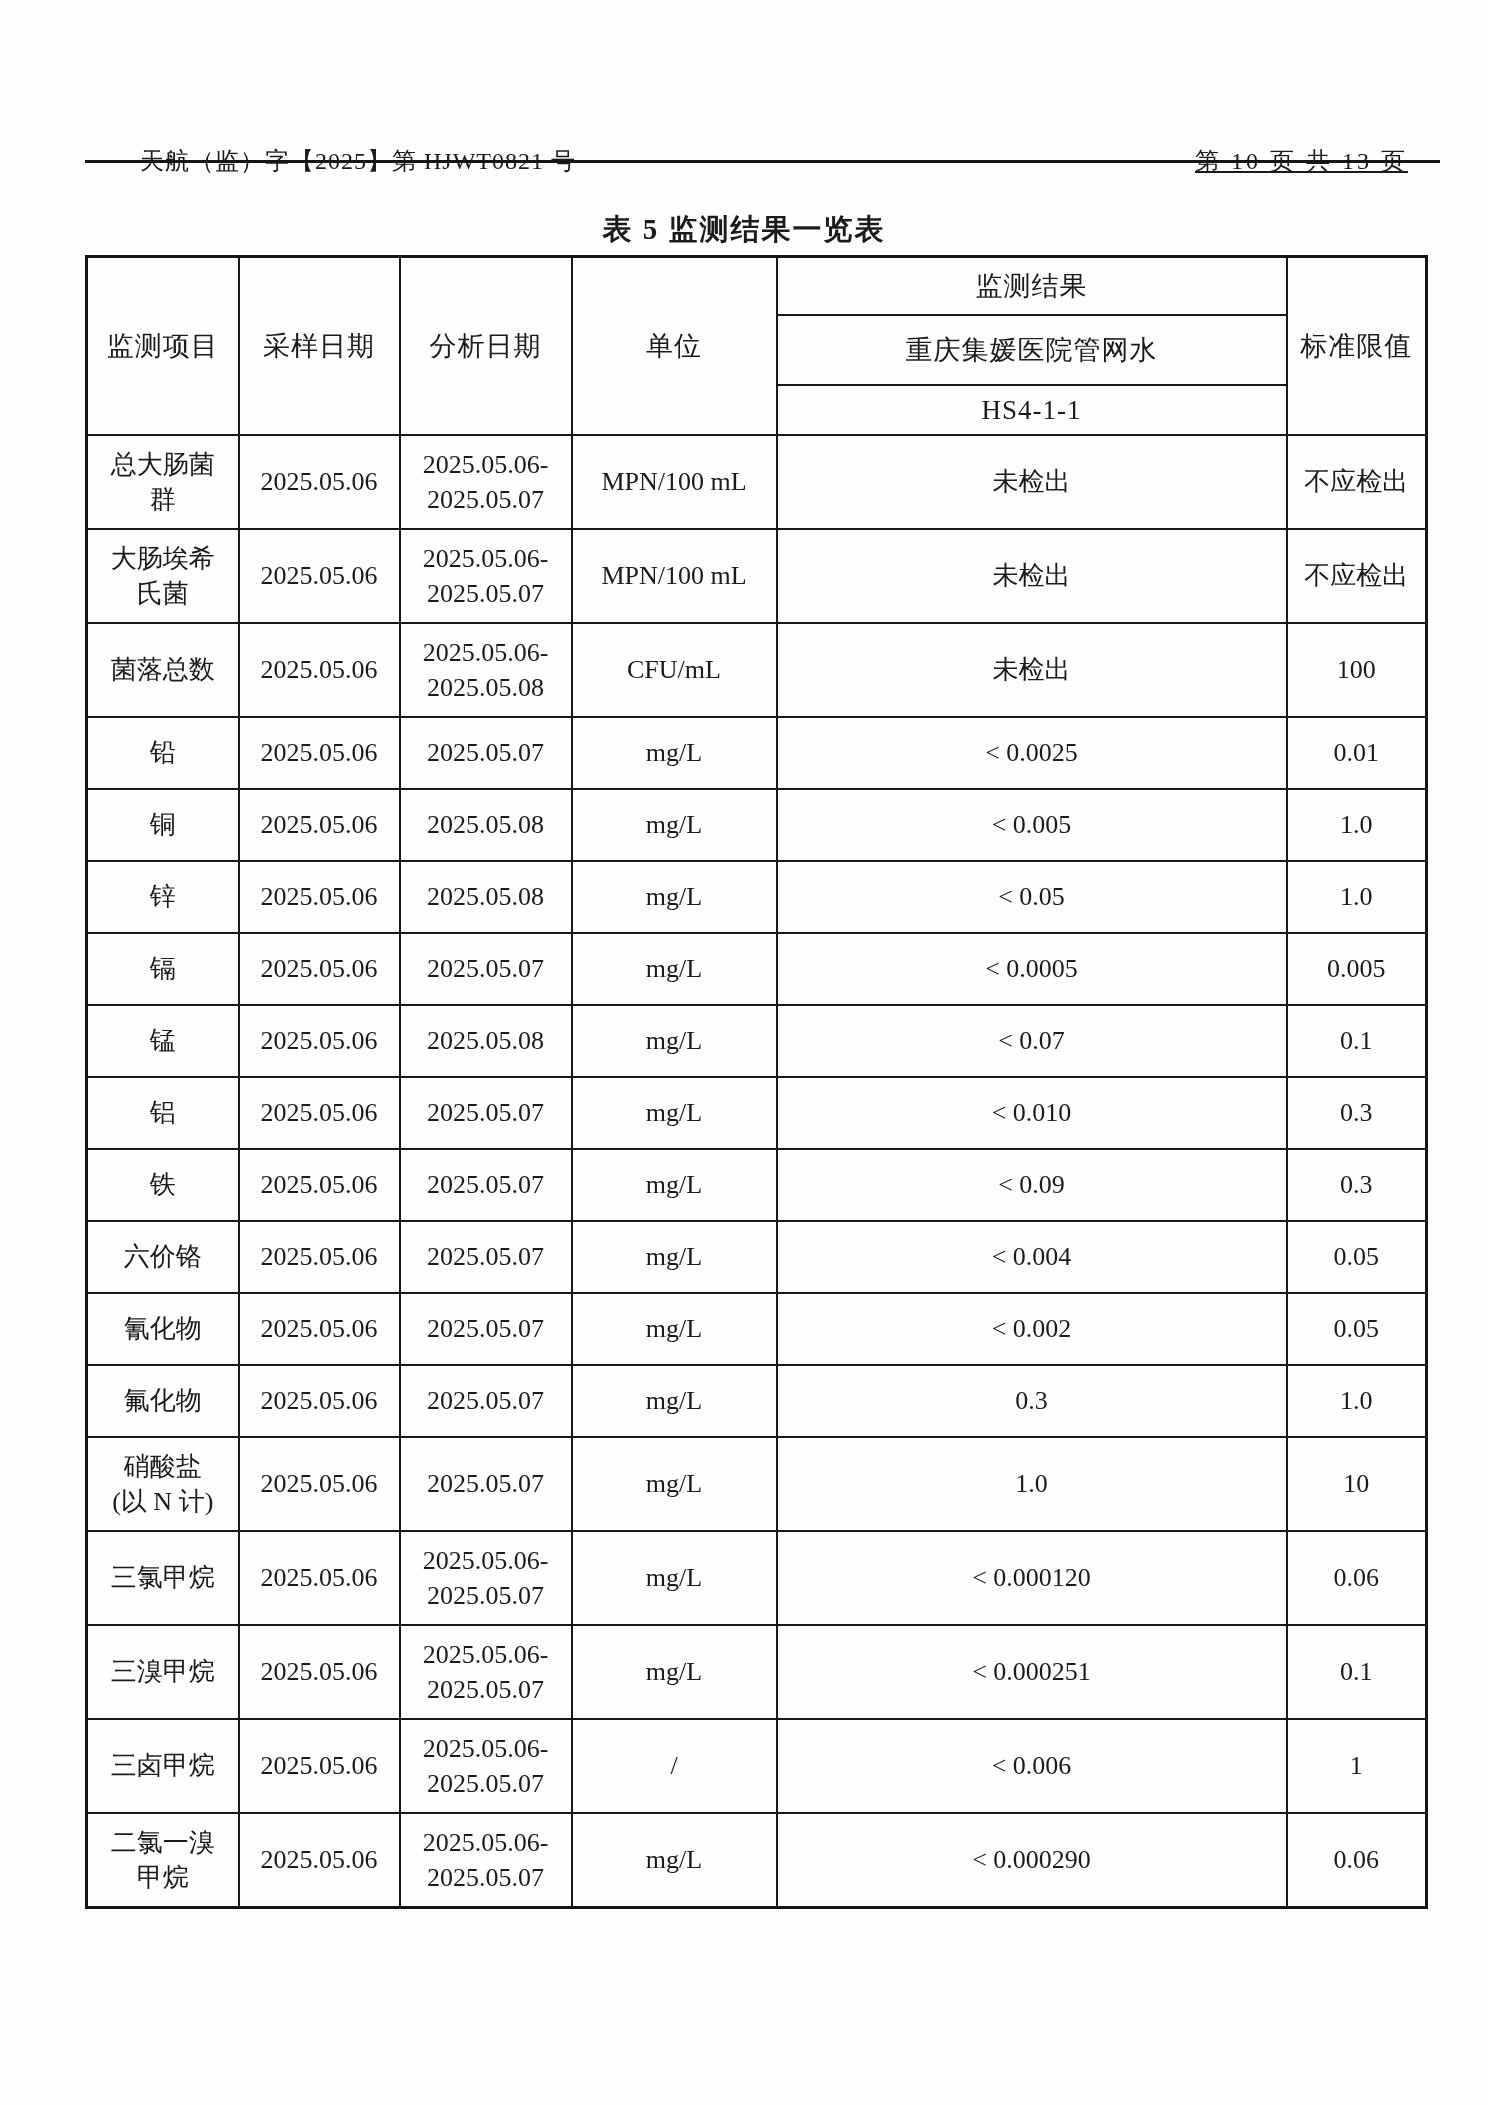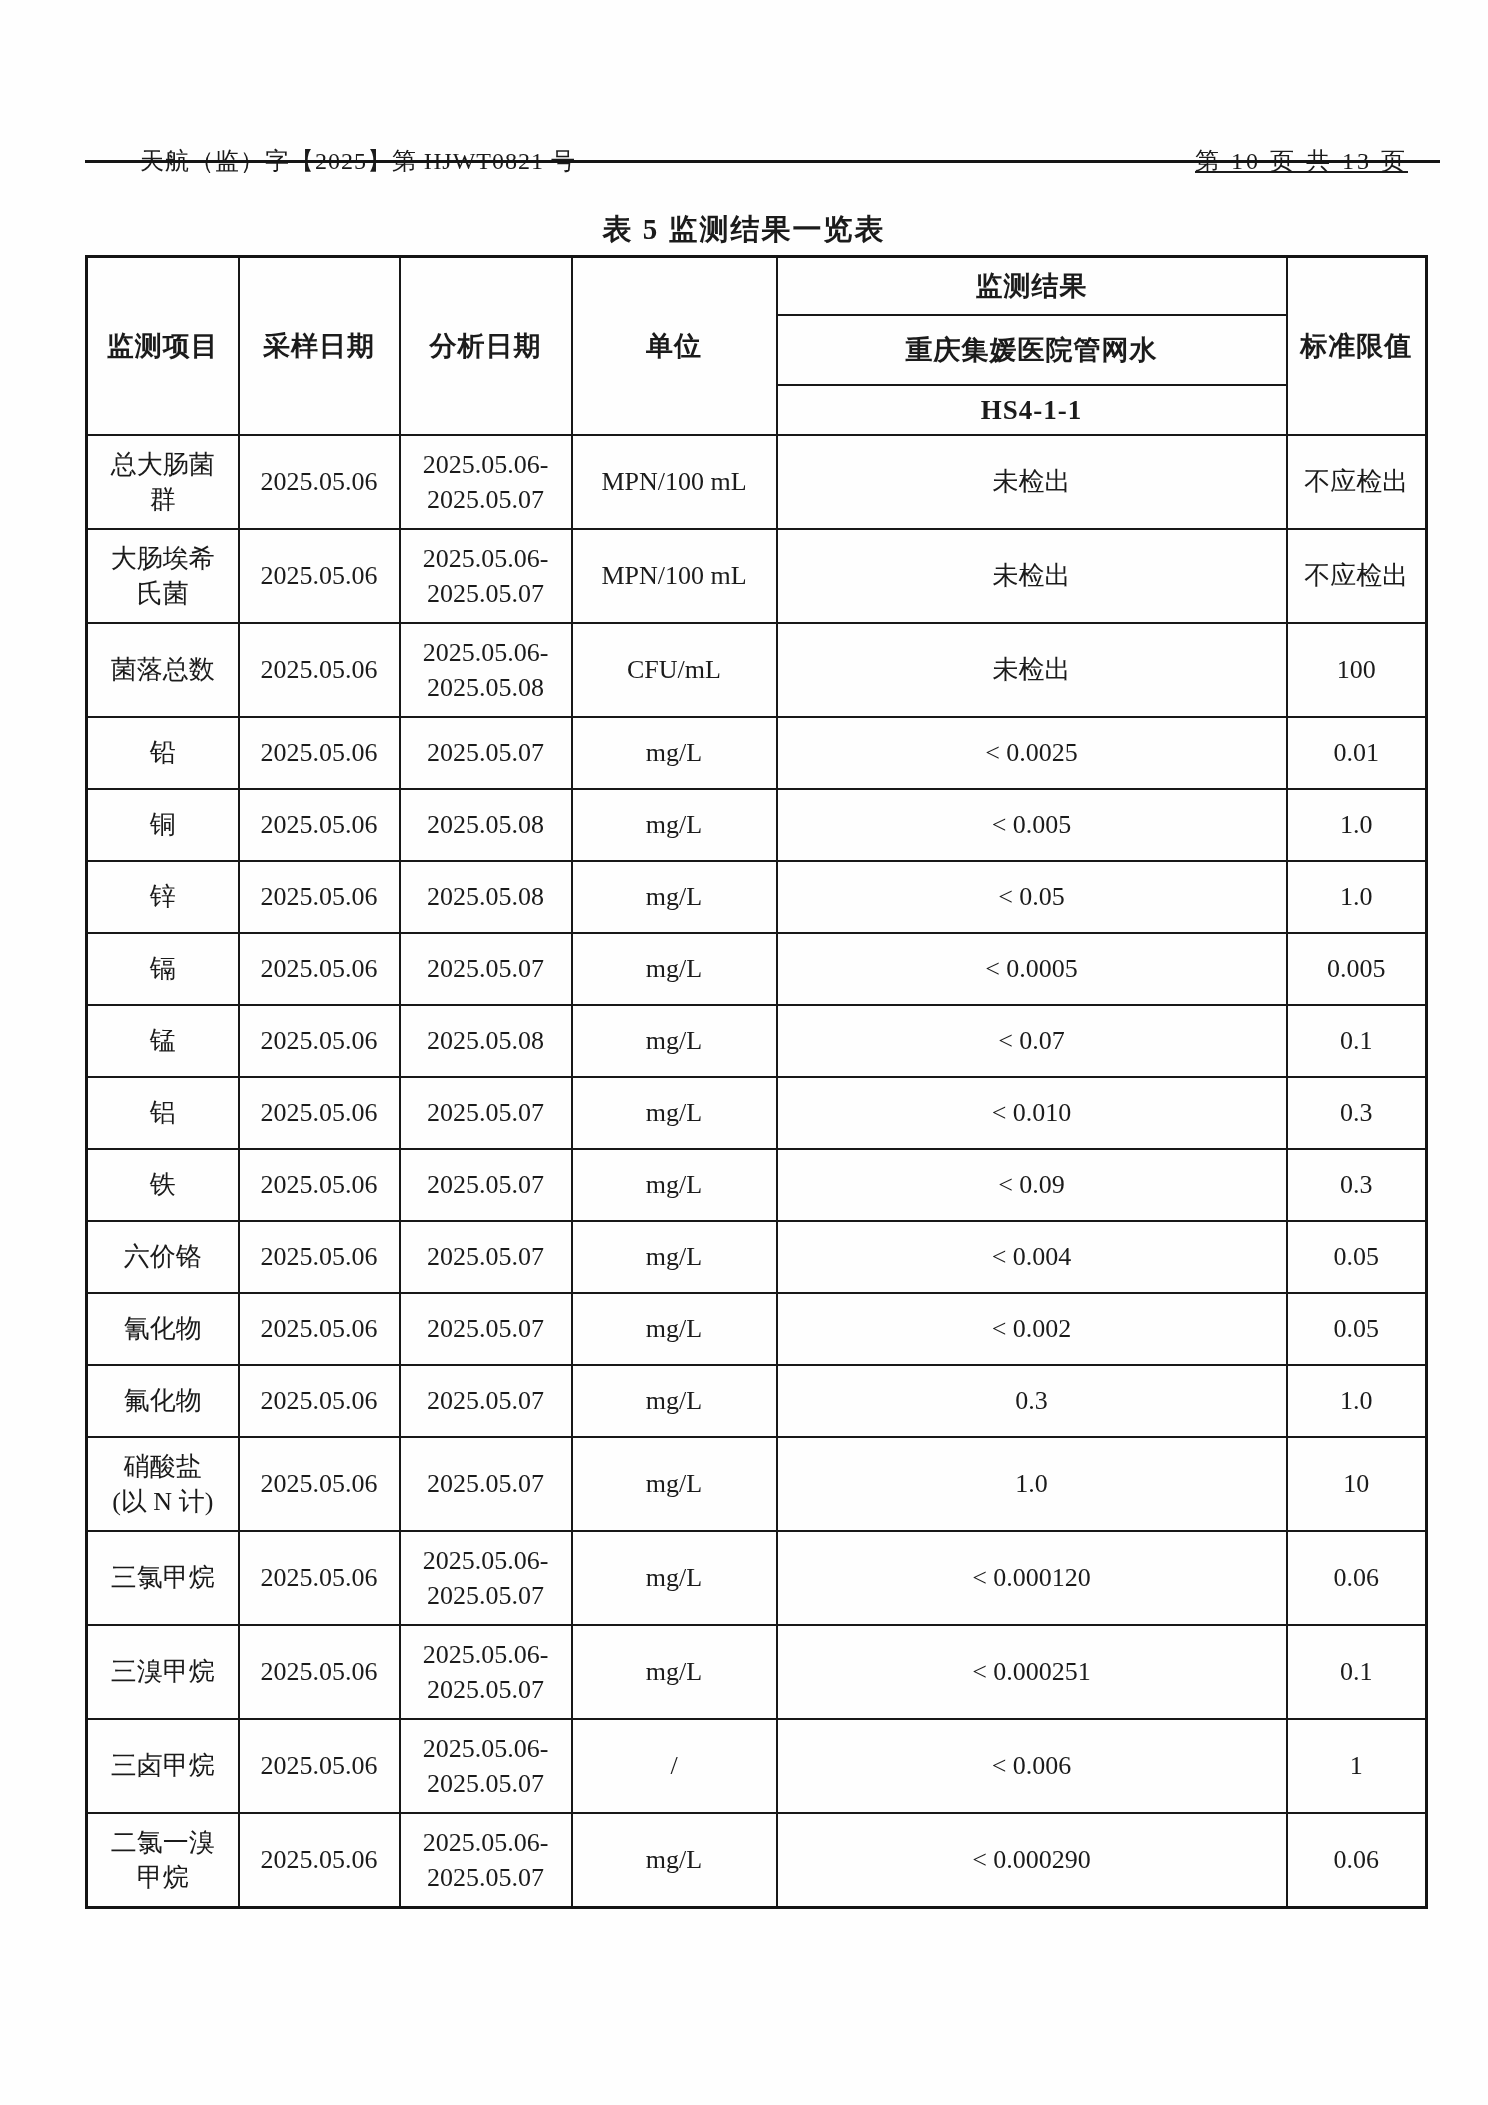--- a/index.html
+++ b/index.html
@@ -37,21 +37,21 @@
   }
   table.results th, table.results td{
     border:2px solid #181818;
     text-align:center;vertical-align:middle;
     white-space:pre-line;
     line-height:1.35;
     padding:2px 6px;
     overflow:hidden;
   }
   table.results th{
-    font-size:27px;font-weight:bold;letter-spacing:1px;
+    font-size:27px;font-weight:normal;letter-spacing:1px;
   }
   table.results td{
     font-size:26px;font-weight:normal;
   }
   tr.hdr-a th{height:52px;}
   tr.hdr-b th{height:64px;}
   tr.hdr-c th{height:44px;}
   tbody td{height:66px;}
   tbody tr.tall td{height:88px;}
   .col-item{width:152px;}

